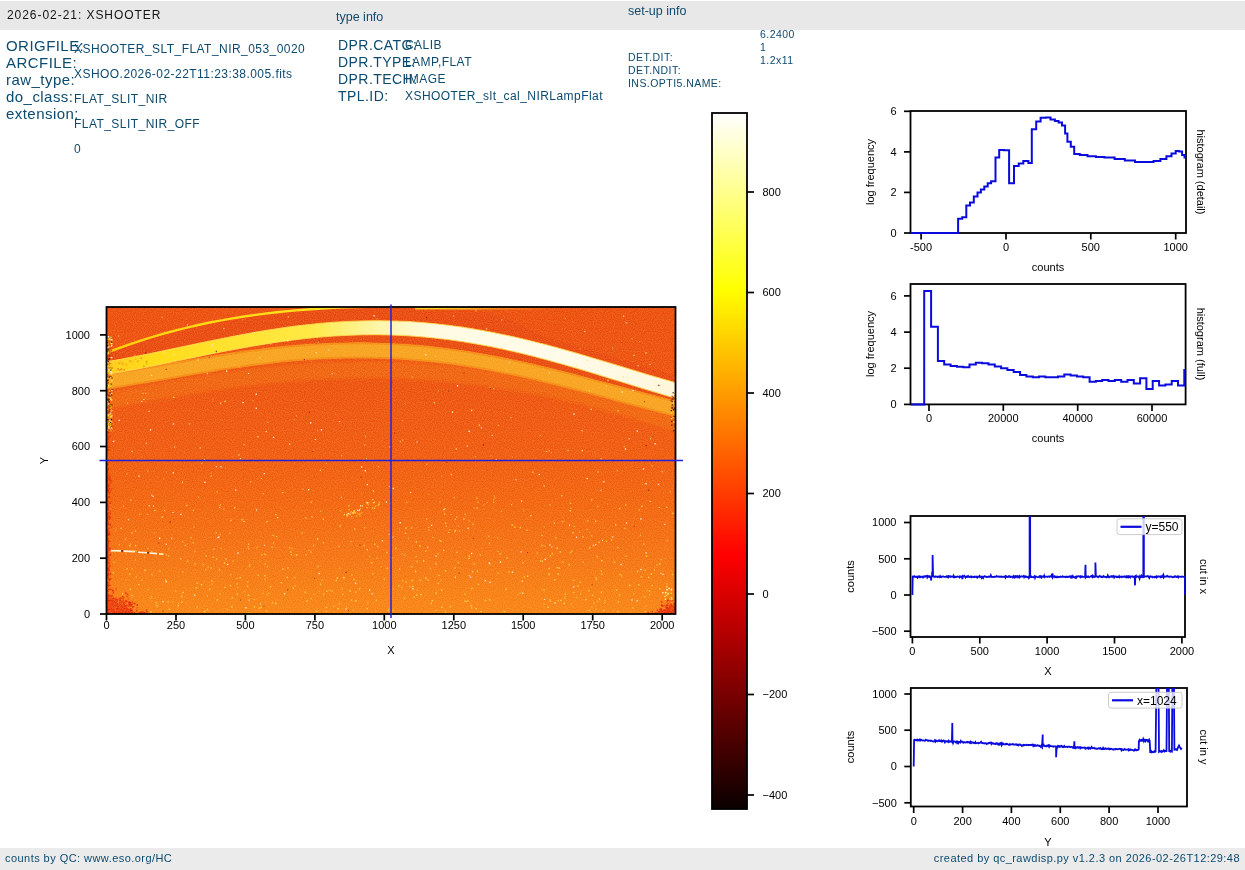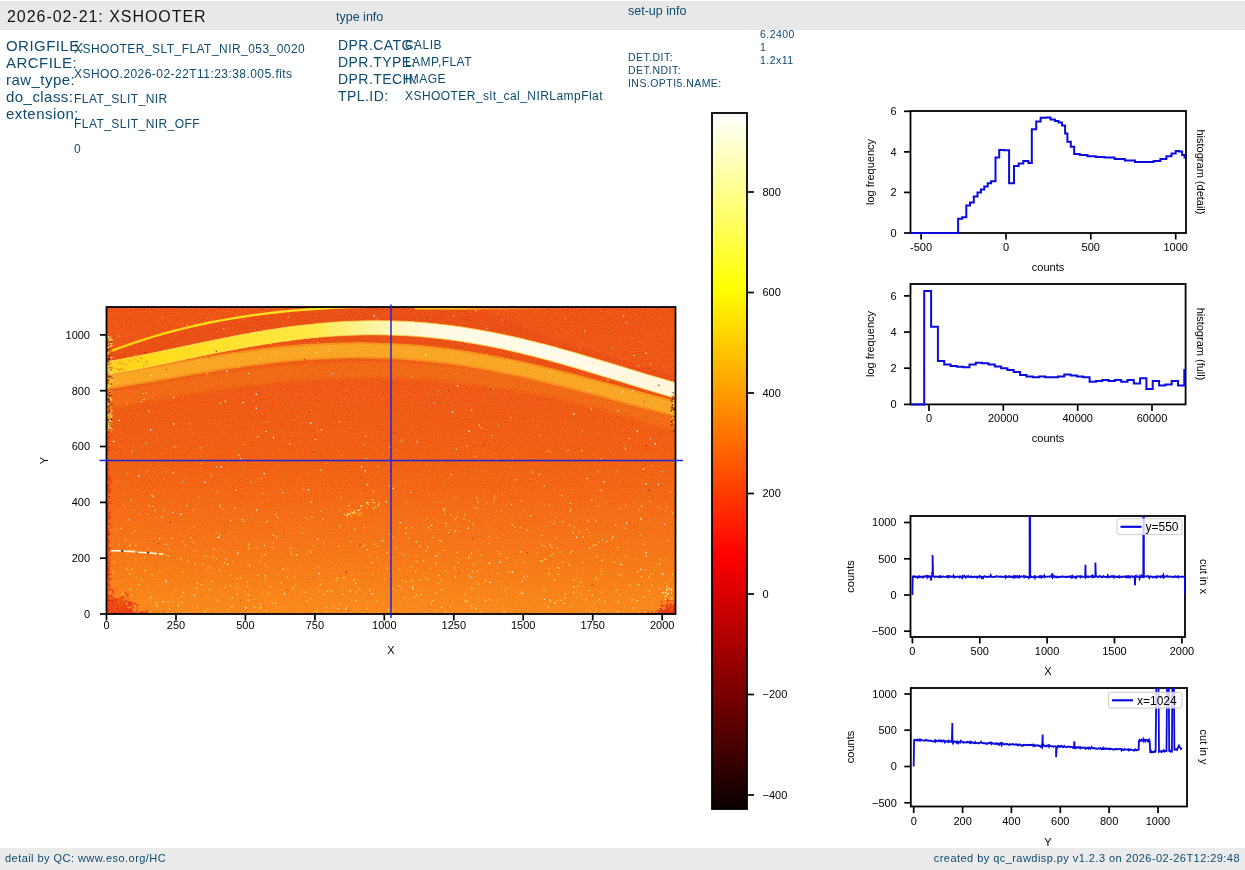--- a/index.html
+++ b/index.html
@@ -1,20 +1,20 @@
 <!DOCTYPE html>
 <html><head><meta charset="utf-8"><style>
 *{margin:0;padding:0;box-sizing:border-box}
 html,body{width:1245px;height:870px;background:#fff;font-family:"Liberation Sans",sans-serif;position:relative;overflow:hidden}
 .bar{position:absolute;left:0;width:1245px;background:#e8e8e8}
 .t{position:absolute;white-space:pre;color:#0c4a6e} .ls{letter-spacing:0.45px}
 </style></head><body>
 <div class="bar" style="top:1px;height:29px"></div>
 <div class="bar" style="top:848px;height:22px;background:#ebebeb"></div>
-<div class="t" style="left:7px;top:8px;font-size:16px;color:#141414;letter-spacing:0.95px">2026-02-21: XSHOOTER</div>
+<div class="t" style="left:7px;top:8px;font-size:12px;color:#141414;letter-spacing:0.95px">2026-02-21: XSHOOTER</div>
 <div class="t" style="left:336px;top:10px;font-size:12.5px">type info</div>
 <div class="t" style="left:628px;top:4px;font-size:12.5px">set-up info</div>
 <div class="t ls" style="left:6px;top:37px;font-size:15px;line-height:17px">ORIGFILE:
 ARCFILE:
 raw_type:
 do_class:
 extension:</div>
 <div class="t ls" style="left:74px;top:37px;font-size:12px;line-height:25px">XSHOOTER_SLT_FLAT_NIR_053_0020
 XSHOO.2026-02-22T11:23:38.005.fits
 FLAT_SLIT_NIR
@@ -27,21 +27,21 @@
 <div class="t ls" style="left:405px;top:37px;font-size:12px;line-height:17px">CALIB
 LAMP,FLAT
 IMAGE
 XSHOOTER_slt_cal_NIRLampFlat</div>
 <div class="t ls" style="left:628px;top:51px;font-size:10.5px;line-height:13.2px">DET.DIT:
 DET.NDIT:
 INS.OPTI5.NAME:</div>
 <div class="t ls" style="left:760px;top:28px;font-size:10.5px;line-height:13.2px">6.2400
 1
 1.2x11</div>
-<div class="t ls" style="left:5px;top:852px;font-size:11px">detail by QC: www.eso.org/HC</div>
+<div class="t ls" style="left:5px;top:852px;font-size:11px">counts by QC: www.eso.org/HC</div>
 <div class="t ls" style="right:5px;top:852px;font-size:11px">created by qc_rawdisp.py v1.2.3 on 2026-02-26T12:29:48</div>
 <svg width="1245" height="870" viewBox="0 0 1245 870" style="position:absolute;left:0;top:0" font-family="Liberation Sans, sans-serif" fill="#000">
 <defs>
 <filter id="grain" x="0" y="0" width="100%" height="100%">
 <feTurbulence type="fractalNoise" baseFrequency="0.9" numOctaves="1" seed="7" stitchTiles="stitch" result="n"></feTurbulence>
 <feColorMatrix in="n" type="matrix" values="0 0 0 0 1  0 0 0 0 0.85  0 0 0 0 0.3  0.9 0 0 0 -0.28"></feColorMatrix>
 </filter>
 <filter id="blur2" x="-20%" y="-20%" width="140%" height="140%">
         <feGaussianBlur stdDeviation="1.6"></feGaussianBlur>
       </filter>

